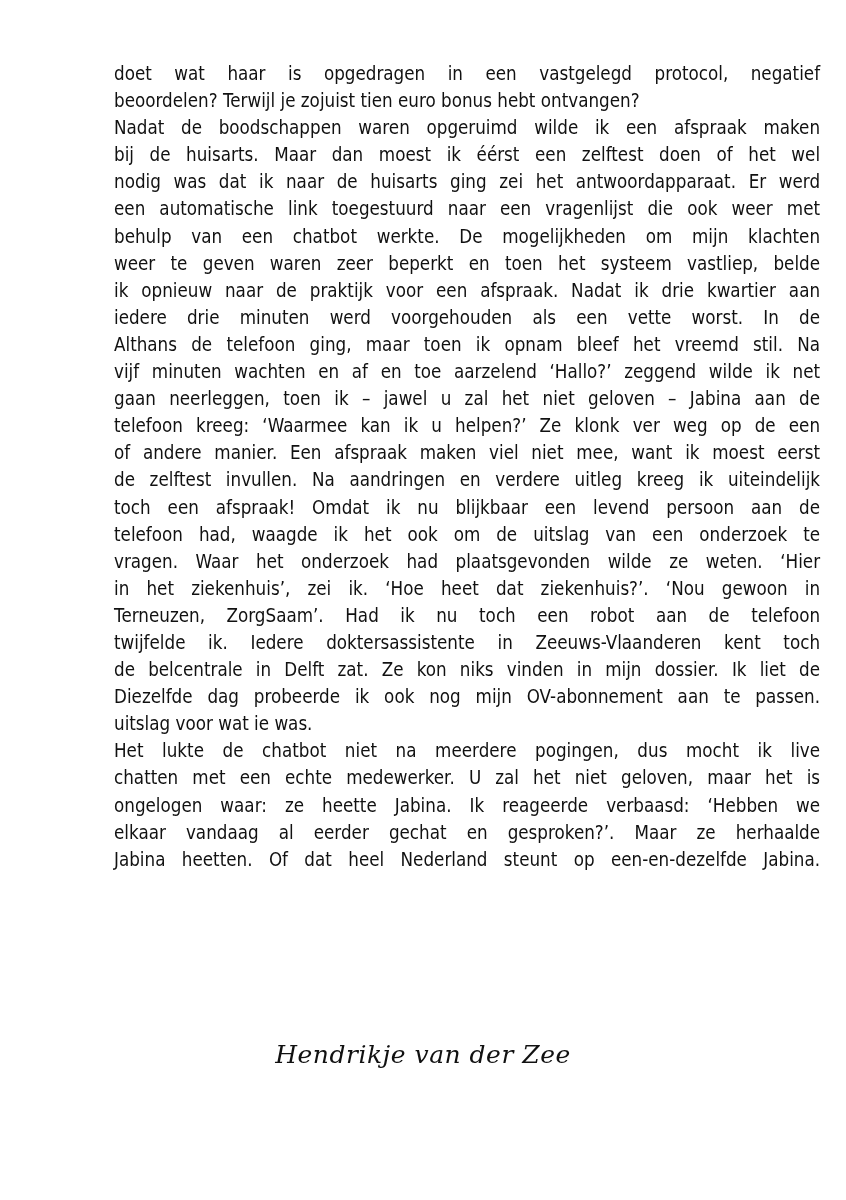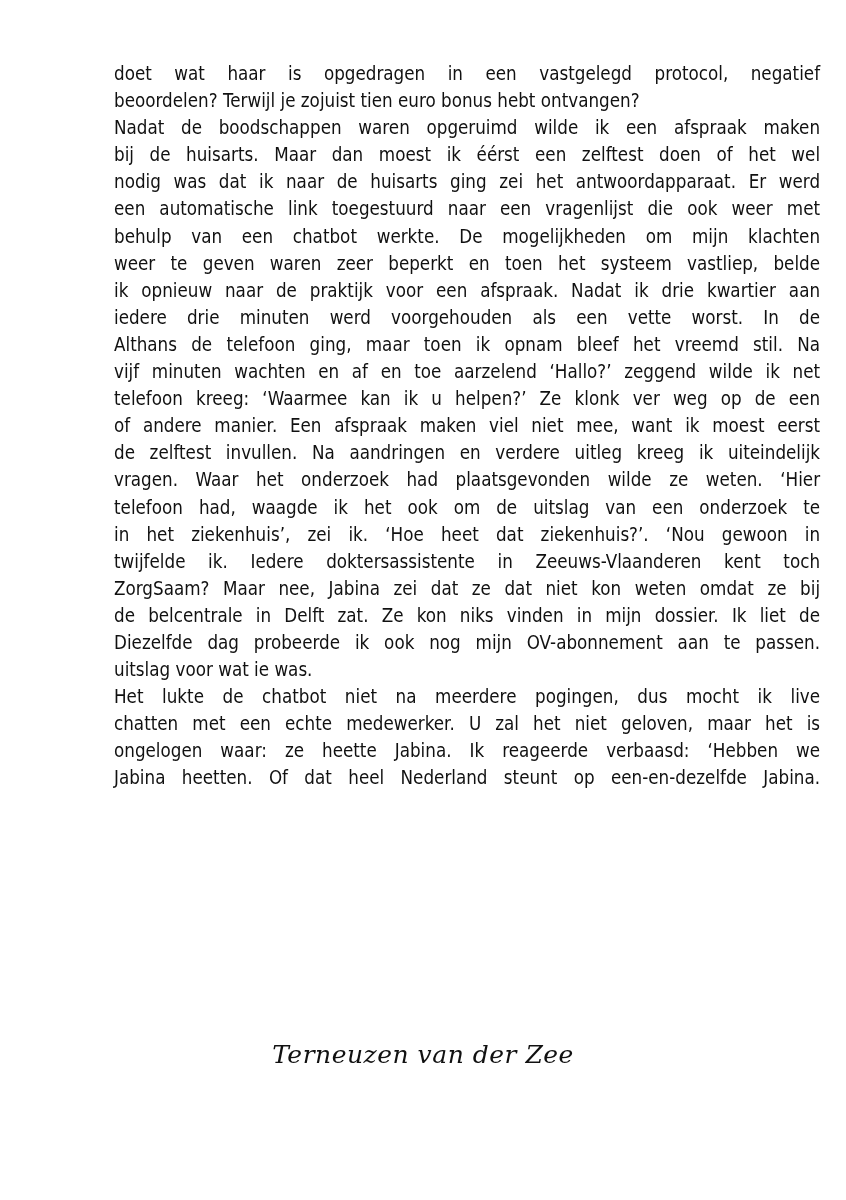--- a/index.html
+++ b/index.html
@@ -31,30 +31,33 @@
     <div class="line"><span class="inner j">Nadat de boodschappen waren opgeruimd wilde ik een afspraak maken</span></div>
     <div class="line"><span class="inner j">bij de huisarts. Maar dan moest ik éérst een zelftest doen of het wel</span></div>
     <div class="line"><span class="inner j">nodig was dat ik naar de huisarts ging zei het antwoordapparaat. Er werd</span></div>
     <div class="line"><span class="inner j">een automatische link toegestuurd naar een vragenlijst die ook weer met</span></div>
     <div class="line"><span class="inner j">behulp van een chatbot werkte. De mogelijkheden om mijn klachten</span></div>
     <div class="line"><span class="inner j">weer te geven waren zeer beperkt en toen het systeem vastliep, belde</span></div>
     <div class="line"><span class="inner j">ik opnieuw naar de praktijk voor een afspraak. Nadat ik drie kwartier aan</span></div>
     <div class="line"><span class="inner j">iedere drie minuten werd voorgehouden als een vette worst. In de</span></div>
     <div class="line"><span class="inner j">Althans de telefoon ging, maar toen ik opnam bleef het vreemd stil. Na</span></div>
     <div class="line"><span class="inner j">vijf minuten wachten en af en toe aarzelend ‘Hallo?’ zeggend wilde ik net</span></div>
+    <div class="line"><span class="inner j">gaan neerleggen, toen ik – jawel u zal het niet geloven – Jabina aan de</span></div>
     <div class="line"><span class="inner j">telefoon kreeg: ‘Waarmee kan ik u helpen?’ Ze klonk ver weg op de een</span></div>
     <div class="line"><span class="inner j">of andere manier. Een afspraak maken viel niet mee, want ik moest eerst</span></div>
     <div class="line"><span class="inner j">de zelftest invullen. Na aandringen en verdere uitleg kreeg ik uiteindelijk</span></div>
+    <div class="line"><span class="inner j">toch een afspraak! Omdat ik nu blijkbaar een levend persoon aan de</span></div>
+    <div class="line"><span class="inner j">telefoon had, waagde ik het ook om de uitslag van een onderzoek te</span></div>
     <div class="line"><span class="inner j">vragen. Waar het onderzoek had plaatsgevonden wilde ze weten. ‘Hier</span></div>
-    <div class="line"><span class="inner j">telefoon had, waagde ik het ook om de uitslag van een onderzoek te</span></div>
     <div class="line"><span class="inner j">in het ziekenhuis’, zei ik. ‘Hoe heet dat ziekenhuis?’. ‘Nou gewoon in</span></div>
+    <div class="line"><span class="inner j">Terneuzen, ZorgSaam’. Had ik nu toch een robot aan de telefoon</span></div>
     <div class="line"><span class="inner j">twijfelde ik. Iedere doktersassistente in Zeeuws-Vlaanderen kent toch</span></div>
-    <div class="line"><span class="inner j">ZorgSaam? Maar nee, Jabina zei dat ze dat niet kon weten omdat ze bij</span></div>
     <div class="line"><span class="inner j">de belcentrale in Delft zat. Ze kon niks vinden in mijn dossier. Ik liet de</span></div>
     <div class="line"><span class="inner j">Diezelfde dag probeerde ik ook nog mijn OV-abonnement aan te passen.</span></div>
     <div class="line"><span class="inner l">uitslag voor wat ie was.</span></div>
     <div class="line"><span class="inner j">Het lukte de chatbot niet na meerdere pogingen, dus mocht ik live</span></div>
     <div class="line"><span class="inner j">chatten met een echte medewerker. U zal het niet geloven, maar het is</span></div>
     <div class="line"><span class="inner j">ongelogen waar: ze heette Jabina.  Ik reageerde verbaasd: ‘Hebben we</span></div>
+    <div class="line"><span class="inner j">elkaar vandaag al eerder gechat en gesproken?’. Maar ze herhaalde</span></div>
     <div class="line"><span class="inner j">Jabina heetten. Of dat heel Nederland steunt op een-en-dezelfde Jabina.</span></div>
   </div>
 
-<div class="signature">Terneuzen van der Zee</div>
+<div class="signature">Hendrikje van der Zee</div>
 
 </body></html>

